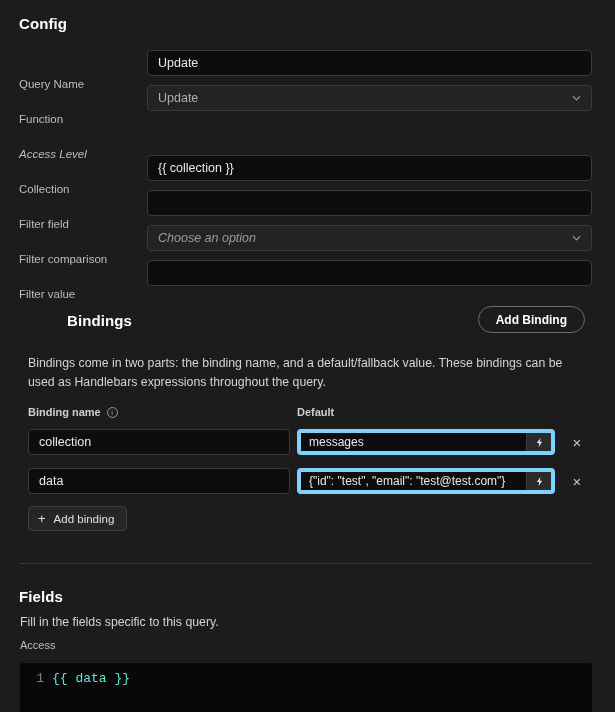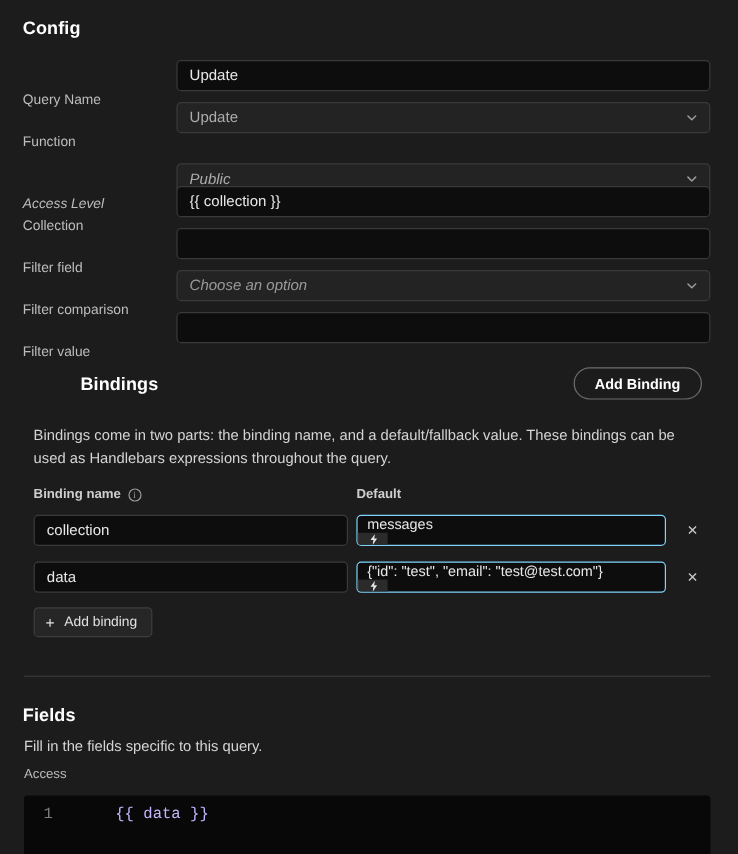--- a/index.html
+++ b/index.html
@@ -164,24 +164,23 @@
     height: 26px;
   }
 
   .binding-default-wrap {
     position: absolute;
     left: 297px;
     width: 258px;
     height: 26px;
     display: flex;
     background: #0d0d0d;
-    border: 1px solid #7dd3fc;
+    border: 4px solid #7dd3fc;
     border-radius: 4px;
     overflow: hidden;
-    flex-direction: column;
   }
   .binding-default-input {
     flex: 1;
     min-width: 0;
     height: 100%;
     background: transparent;
     border: none;
     color: #e8e8e8;
     font-family: "Liberation Sans", sans-serif;
     font-size: 12px;
@@ -281,21 +280,21 @@
     font-size: 13px;
     line-height: 19px;
   }
   .line-no {
     width: 32px;
     text-align: right;
     color: #7d7d7d;
     padding-right: 8px;
     flex: none;
   }
-  .code-text { color: #c4b5fd; white-space: pre; margin-left: 44px; }
+  .code-text { color: #5eead4; white-space: pre; }
 </style>
 </head>
 <body>
 
 <div class="page">
 
   <div class="section-title config-title">Config</div>
 
   <div id="config-rows">
       <div class="form-row" style="top: 50px;">
@@ -308,32 +307,22 @@
           <div class="select-box">
             <span class="select-value">Update</span>
             <span class="chevron">
               <svg viewBox="0 0 12 12" width="11" height="11" aria-hidden="true">
                 <path d="M2.5 4.5 L6 8 L9.5 4.5" fill="none" stroke="#9a9a9a" stroke-width="1.4" stroke-linecap="round" stroke-linejoin="round"></path>
               </svg>
             </span>
           </div>
         </div>
       </div>
-      <div class="form-row" style="top: 136px; font-style: italic;">
+      <div class="form-row" style="top: 120px; font-style: italic;">
         <div class="form-label">Access Level</div>
-        <div class="form-control">
-          <div class="select-box">
-            <span class="select-value">Public</span>
-            <span class="chevron">
-              <svg viewBox="0 0 12 12" width="11" height="11" aria-hidden="true">
-                <path d="M2.5 4.5 L6 8 L9.5 4.5" fill="none" stroke="#9a9a9a" stroke-width="1.4" stroke-linecap="round" stroke-linejoin="round"></path>
-              </svg>
-            </span>
-          </div>
-        </div>
       </div>
       <div class="form-row" style="top: 155px;">
         <div class="form-label">Collection</div>
         <div class="form-control"><input type="text" class="text-input" placeholder="" value="{{ collection }}" style=""></div>
       </div>
       <div class="form-row" style="top: 190px;">
         <div class="form-label">Filter field</div>
         <div class="form-control"><input type="text" class="text-input" placeholder="" style=""></div>
       </div>
       <div class="form-row" style="top: 225px;">

